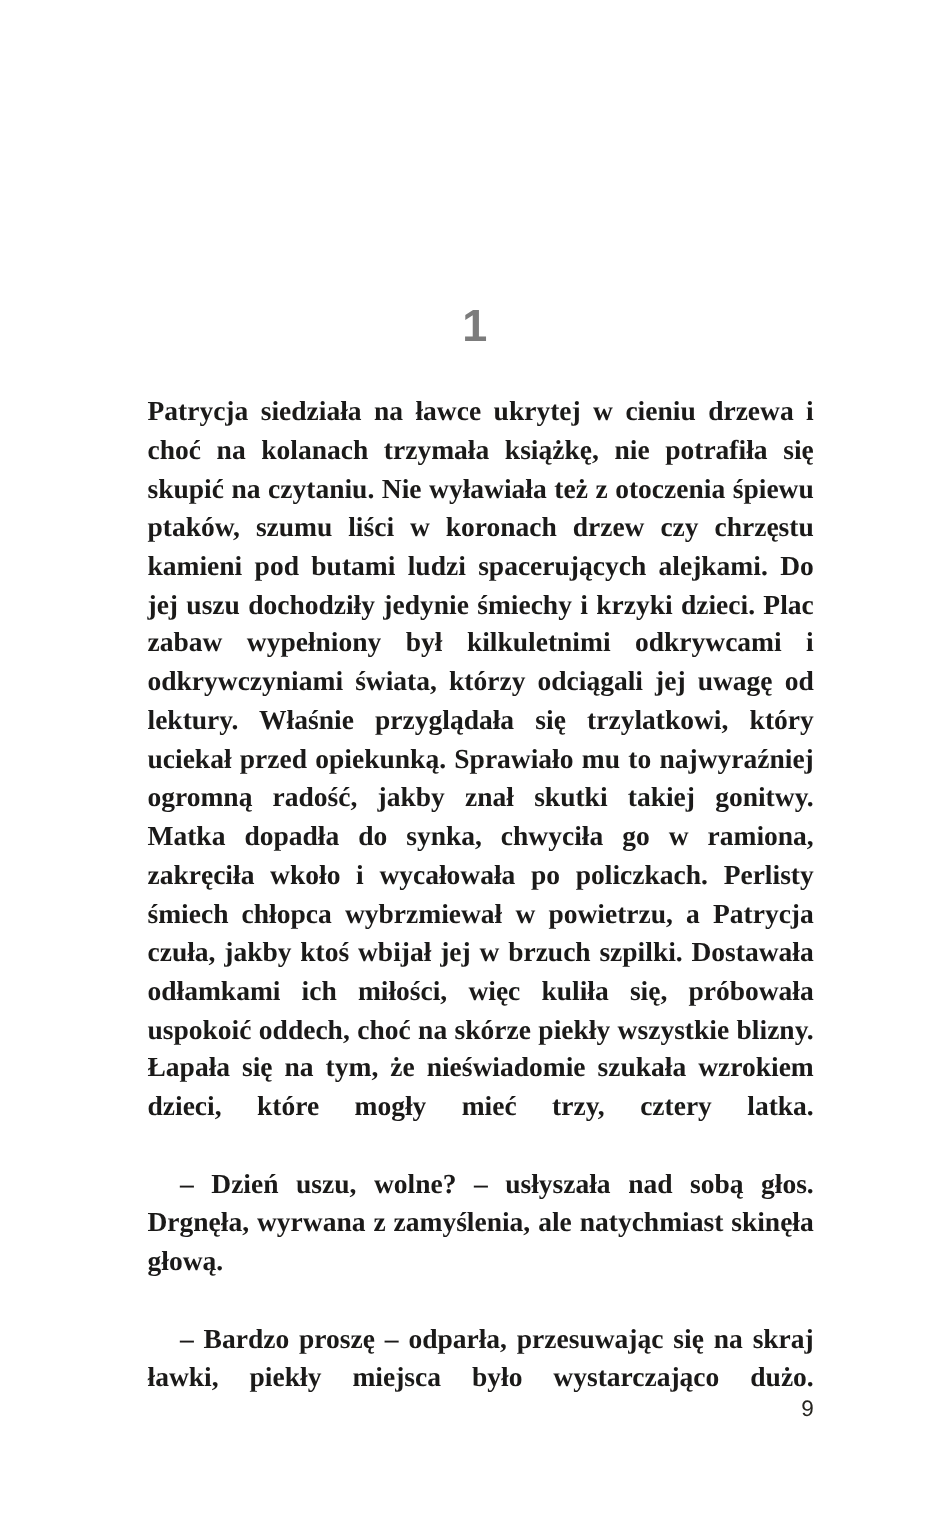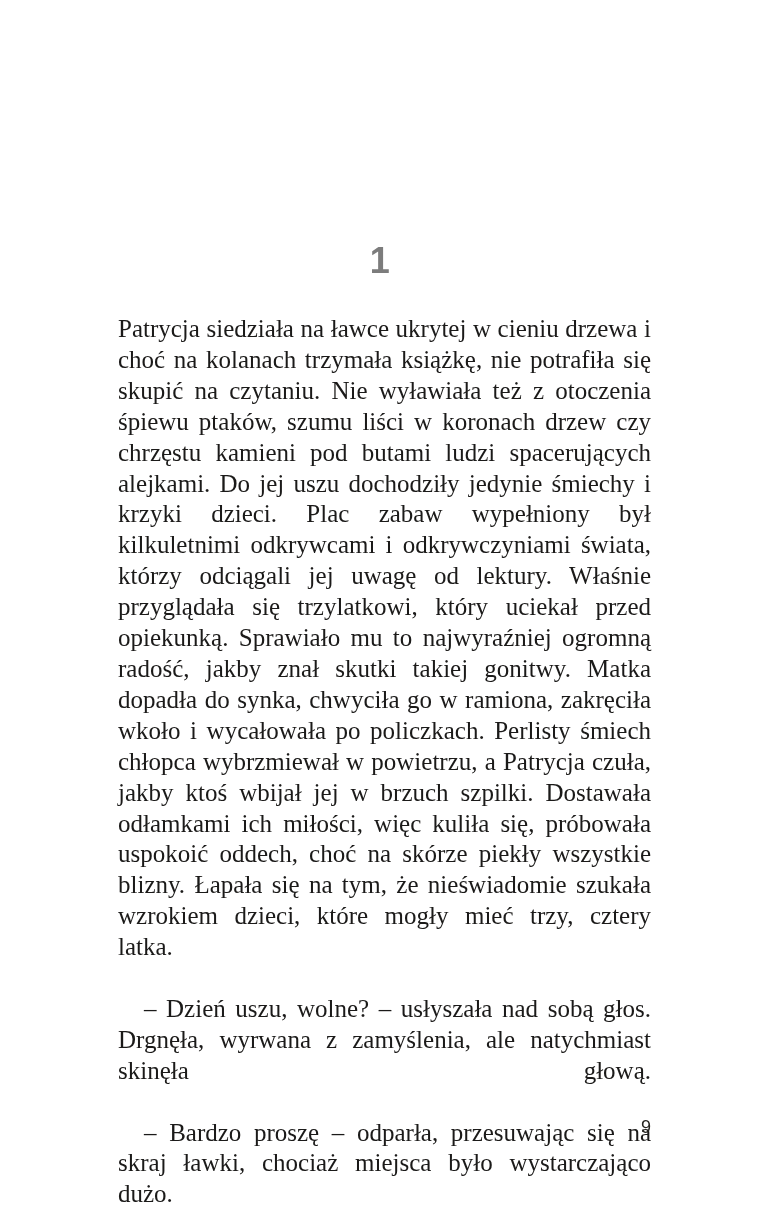--- a/index.html
+++ b/index.html
@@ -37,28 +37,29 @@
   .text-block {
     position: absolute;
     top: 314px;
     left: 118px;
     width: 533px;
   }
 
   .para {
     margin: 0;
     font-family: "Liberation Serif", "DejaVu Serif", serif;
-    font-size: 25px;
+    font-size: 22px;
     line-height: 30.9px;
     color: #1b1a19;
     text-align: justify;
     text-justify: inter-word;
     hyphens: manual;
     -webkit-hyphens: manual;
     word-spacing: 0.1px;
+    font-weight: bold;
   }
 
   .para.indent {
     text-indent: 26px;
   }
 
   
   .para::after {
     content: "";
     display: inline-block;
@@ -82,18 +83,18 @@
 </head>
 <body>
 
 <div class="page">
 
   <div class="chapter-number">1</div>
 
   <div class="text-block">
     <p class="para">Patrycja siedziała na ławce ukrytej w cieniu drzewa i choć na kolanach trzymała książkę, nie potrafiła się skupić na czytaniu. Nie wyławiała też z otoczenia śpiewu ptaków, szumu liści w koronach drzew czy chrzęstu kamieni pod butami ludzi spacerujących alejkami. Do jej uszu dochodziły jedynie śmiechy i krzyki dzieci. Plac zabaw wypełniony był kilkuletnimi odkrywcami i odkrywczyniami świata, którzy odciągali jej uwagę od lektury. Właśnie przyglądała się trzylatkowi, który uciekał przed opiekunką. Sprawiało mu to najwyraźniej ogromną radość, jakby znał skutki takiej gonitwy. Matka dopadła do synka, chwyciła go w ramiona, zakręciła wkoło i wycałowała po policzkach. Perlisty śmiech chłopca wybrzmiewał w powietrzu, a Patrycja czuła, jakby ktoś wbijał jej w brzuch szpilki. Dostawała odłamkami ich miłości, więc kuliła się, próbowała uspokoić oddech, choć na skórze piekły wszystkie blizny. Łapała się na tym, że nieświadomie szukała wzrokiem dzieci, które mogły mieć trzy, cztery latka.</p>
     <p class="para indent">– Dzień uszu, wolne? – usłyszała nad sobą głos. Drgnęła, wyrwana z zamyślenia, ale natychmiast skinęła głową.</p>
-    <p class="para indent">– Bardzo proszę – odparła, przesuwając się na skraj ławki, chociaż miejsca było wystarczająco dużo.</p>
+    <p class="para indent">– Bardzo proszę – odparła, przesuwając się na skraj ławki, piekły miejsca było wystarczająco dużo.</p>
   </div>
 
   <div class="folio">9</div>
 
 </div>
 
 </body></html>

